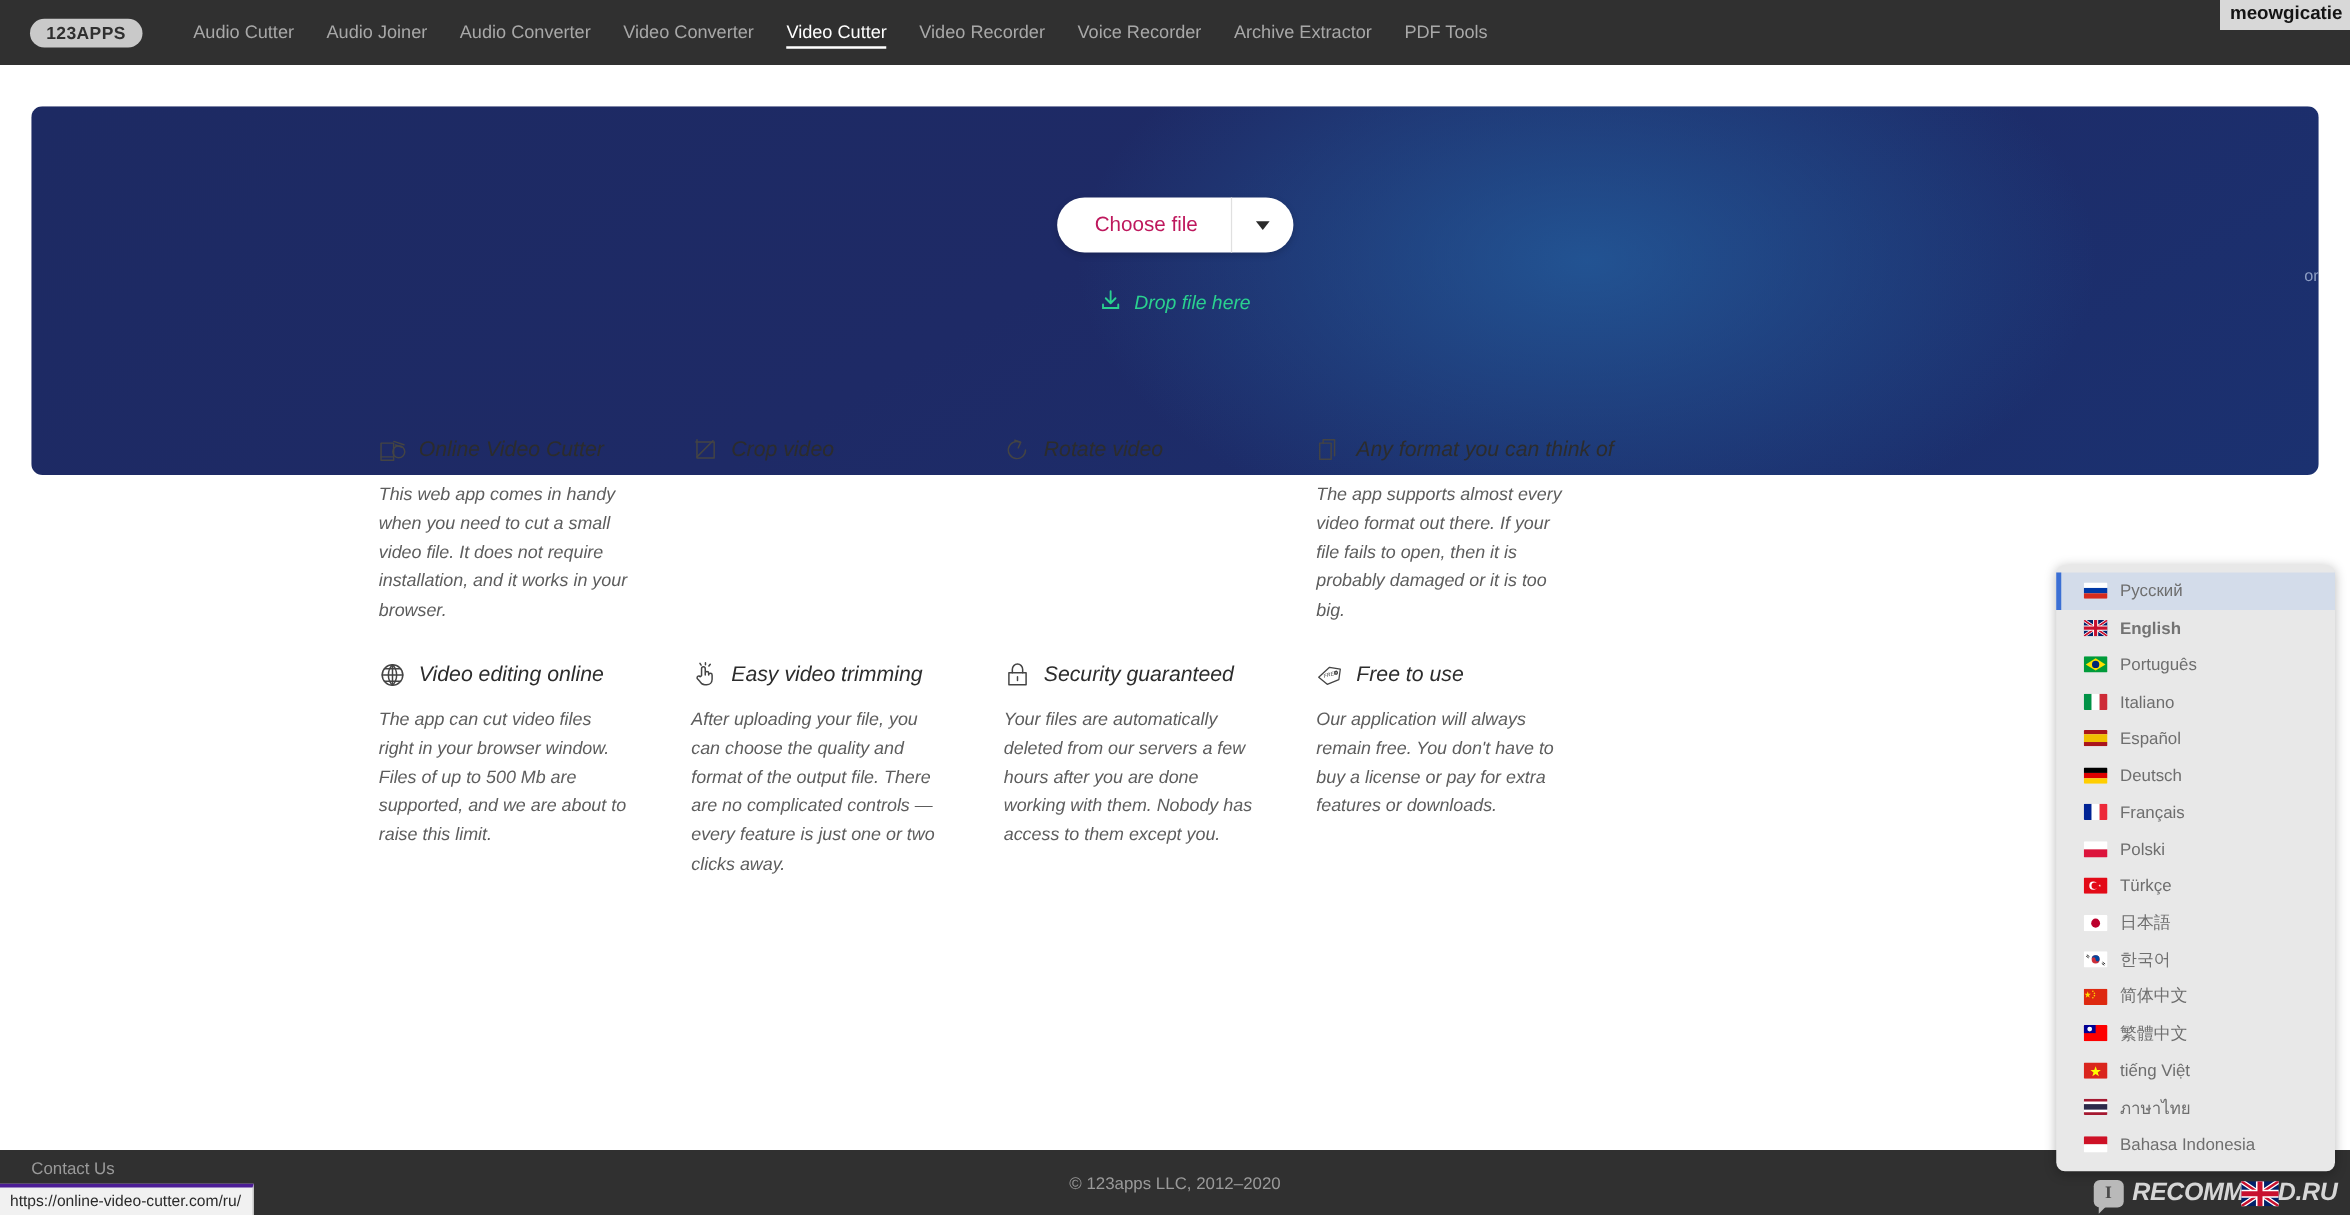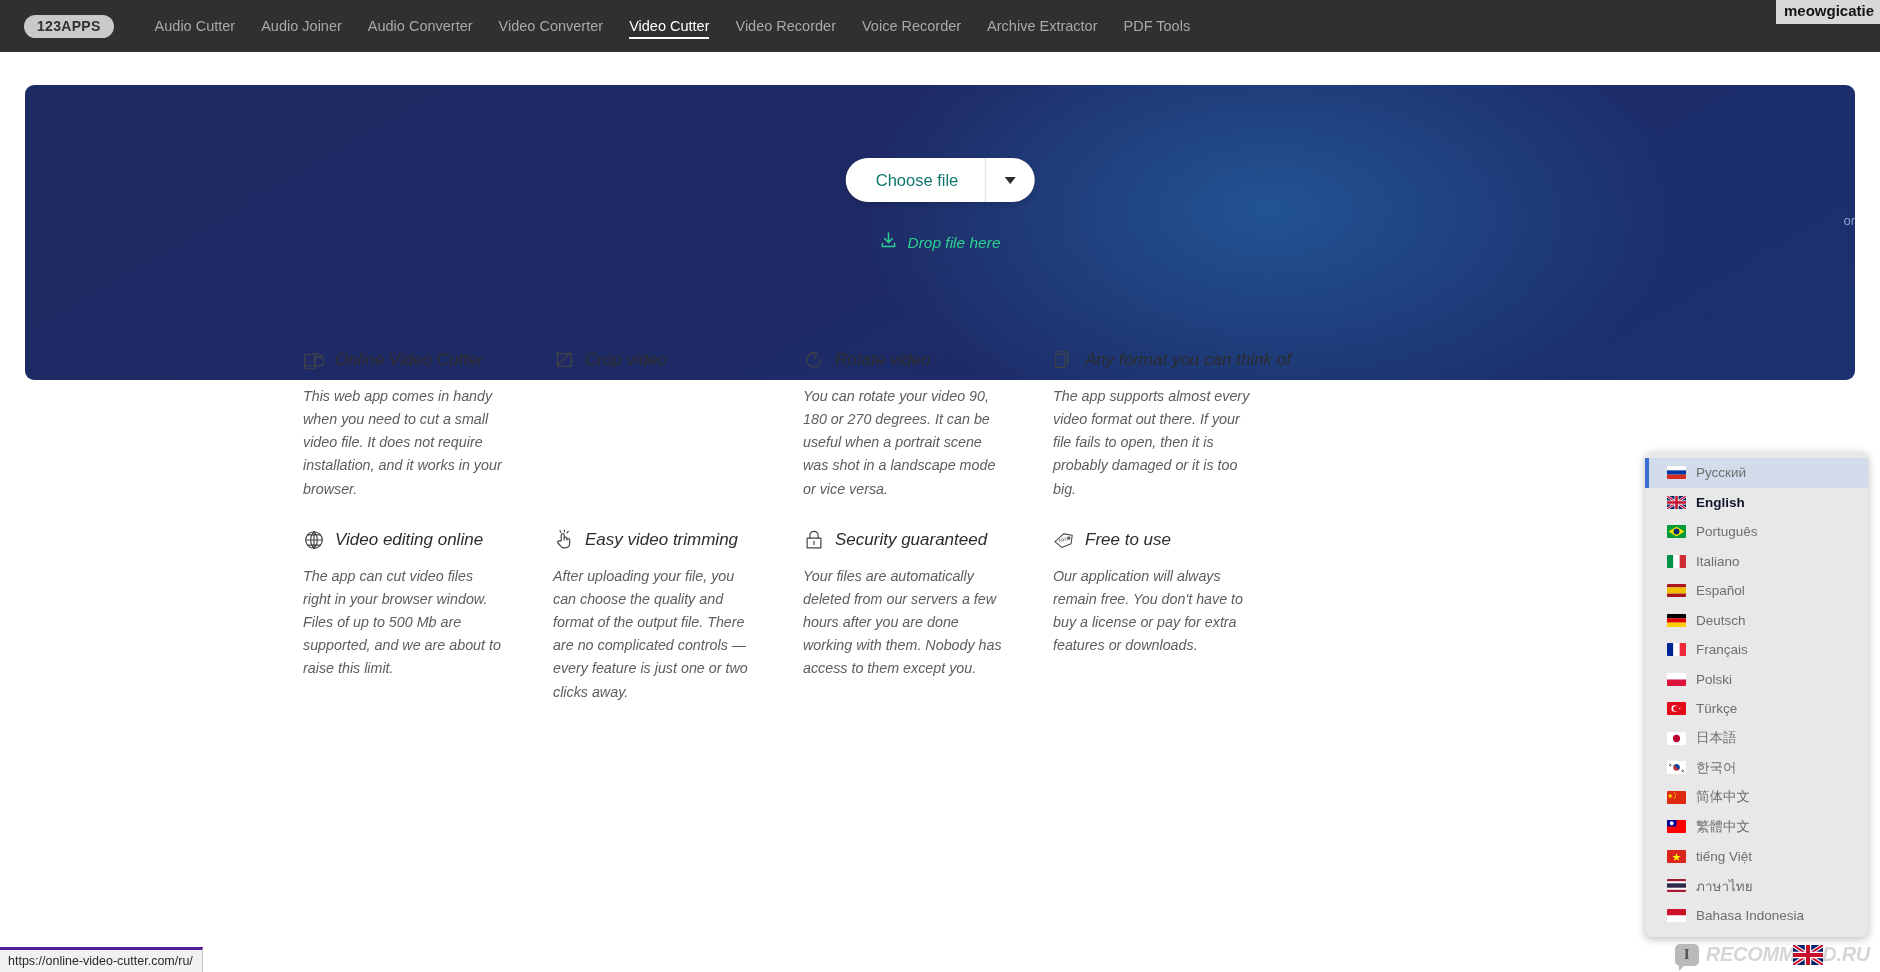--- a/index.html
+++ b/index.html
@@ -69,21 +69,21 @@
     left: 50%; top: 73px;
     transform: translateX(-50%);
     display: flex; align-items: stretch;
     background: #fff;
     border-radius: 26px;
     height: 44px;
     box-shadow: 0 2px 6px rgba(0,0,0,.18);
   }
   #choose-file {
     border: none; background: transparent;
-    font-family: inherit; font-size: 16.5px; color: #0f766e;
+    font-family: inherit; font-size: 16.5px; color: #be185d;
     padding: 0 26px 0 30px;
     cursor: pointer; line-height: 44px;
   }
   #choose-caret {
     width: 50px;
     border-left: 1px solid #e0e0e0;
     display: flex; align-items: center; justify-content: center;
     cursor: pointer;
   }
   #choose-caret svg { display: block; }
@@ -135,21 +135,21 @@
     font-size: 13.5px; color: #6e6e6e;
     cursor: pointer; position: relative;
   }
   .lang-item.selected {
     background: #d3dcea; color: #6e6e6e;
   }
   .lang-item.selected::before {
     content: ""; position: absolute; left: 0; top: 0; bottom: 0;
     width: 4px; background: #3b6fd4;
   }
-  .lang-item.bold { color: #0f172a; font-weight: bold; }
+  .lang-item.bold { color: #737373; font-weight: bold; }
   .flag { width: 19px; height: 13px; flex: 0 0 19px; display: block; border-radius: 1px; }
 
   
   #footer {
     position: absolute; left: 0; bottom: 0;
     width: 1880px; height: 52px;
     background: #303030;
     display: flex; align-items: center; justify-content: center;
   }
   #copyright { color: #9a9a9a; font-size: 13.5px; }
@@ -262,21 +262,20 @@
         <div class="feat">
           <div class="feat-head">
             <span>
               <svg class="feat-icon" viewBox="0 0 24 24">
                 <path d="M19 12 A7.5 7.5 0 1 1 14.4 5.1" fill="none" stroke="#444" stroke-width="1.3" stroke-linecap="round" stroke-linejoin="round"></path>
                 <path d="M9.6 3.4 L14.8 5.3 L12.6 10.2" fill="none" stroke="#444" stroke-width="1.3" stroke-linecap="round" stroke-linejoin="round"></path>
               </svg>
             </span>
             <span class="feat-title">Rotate video</span>
           </div>
-          <div class="feat-body">You can rotate your video 90, 180 or 270 degrees. It can be useful when a portrait scene was shot in a landscape mode or vice versa.</div>
         </div>
         <div class="feat">
           <div class="feat-head">
             <span>
               <svg class="feat-icon" viewBox="0 0 24 24">
                 <path d="M3 6 V20 H13 V6 Z" fill="none" stroke="#444" stroke-width="1.3" stroke-linecap="round" stroke-linejoin="round"></path>
                 <path d="M6 6 V3 H16 V17" fill="none" stroke="#444" stroke-width="1.3" stroke-linecap="round" stroke-linejoin="round"></path>
               </svg>
             </span>
             <span class="feat-title">Any format you can think of</span>
@@ -471,20 +470,24 @@
       </div>
       <div class="lang-item">
         <svg class="flag" viewBox="0 0 30 20" preserveAspectRatio="none">
           <rect width="30" height="10" fill="#CE1126"></rect>
           <rect y="10" width="30" height="10" fill="#fff"></rect>
         </svg>
         <span>Bahasa Indonesia</span>
       </div>
     </div>
 
+  <div id="footer">
+    <a id="contact-us" href="#">Contact Us</a>
+    <div id="copyright">© 123apps LLC, 2012–2020</div>
+  </div>
 
   <div id="recommend-badge">
     <div id="rec-bubble">I</div>
     <div id="rec-text">RECOMMEND.RU</div>
     <svg id="rec-flag" viewBox="0 0 60 40">
       <rect width="60" height="40" fill="#012169"></rect>
       <path d="M0,0 L60,40 M60,0 L0,40" stroke="#fff" stroke-width="8"></path>
       <path d="M0,0 L60,40 M60,0 L0,40" stroke="#C8102E" stroke-width="4"></path>
       <path d="M30,0 V40 M0,20 H60" stroke="#fff" stroke-width="13"></path>
       <path d="M30,0 V40 M0,20 H60" stroke="#C8102E" stroke-width="8"></path>

